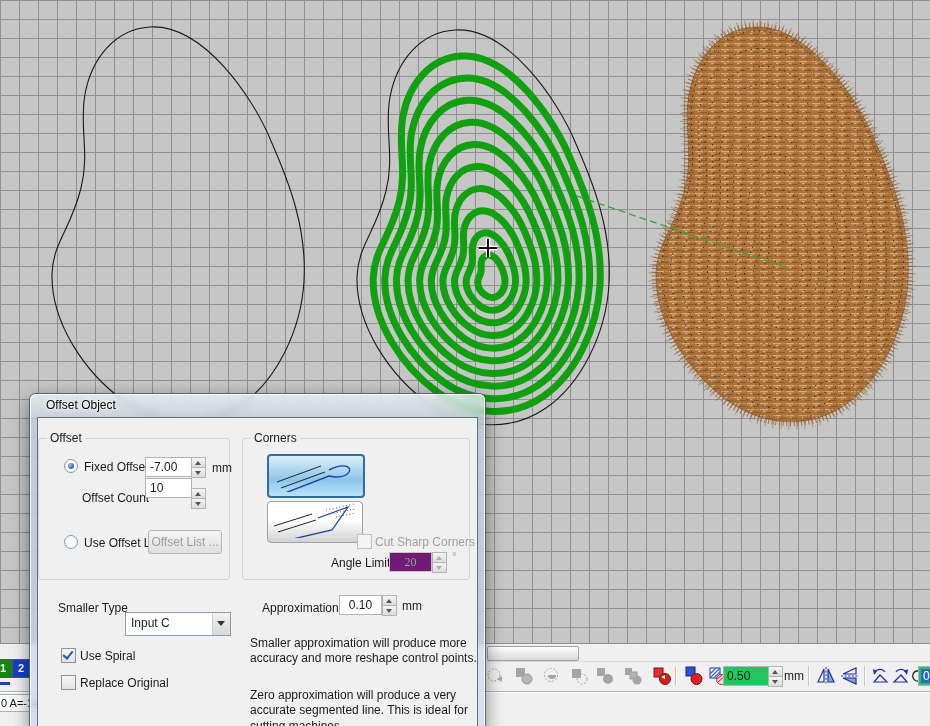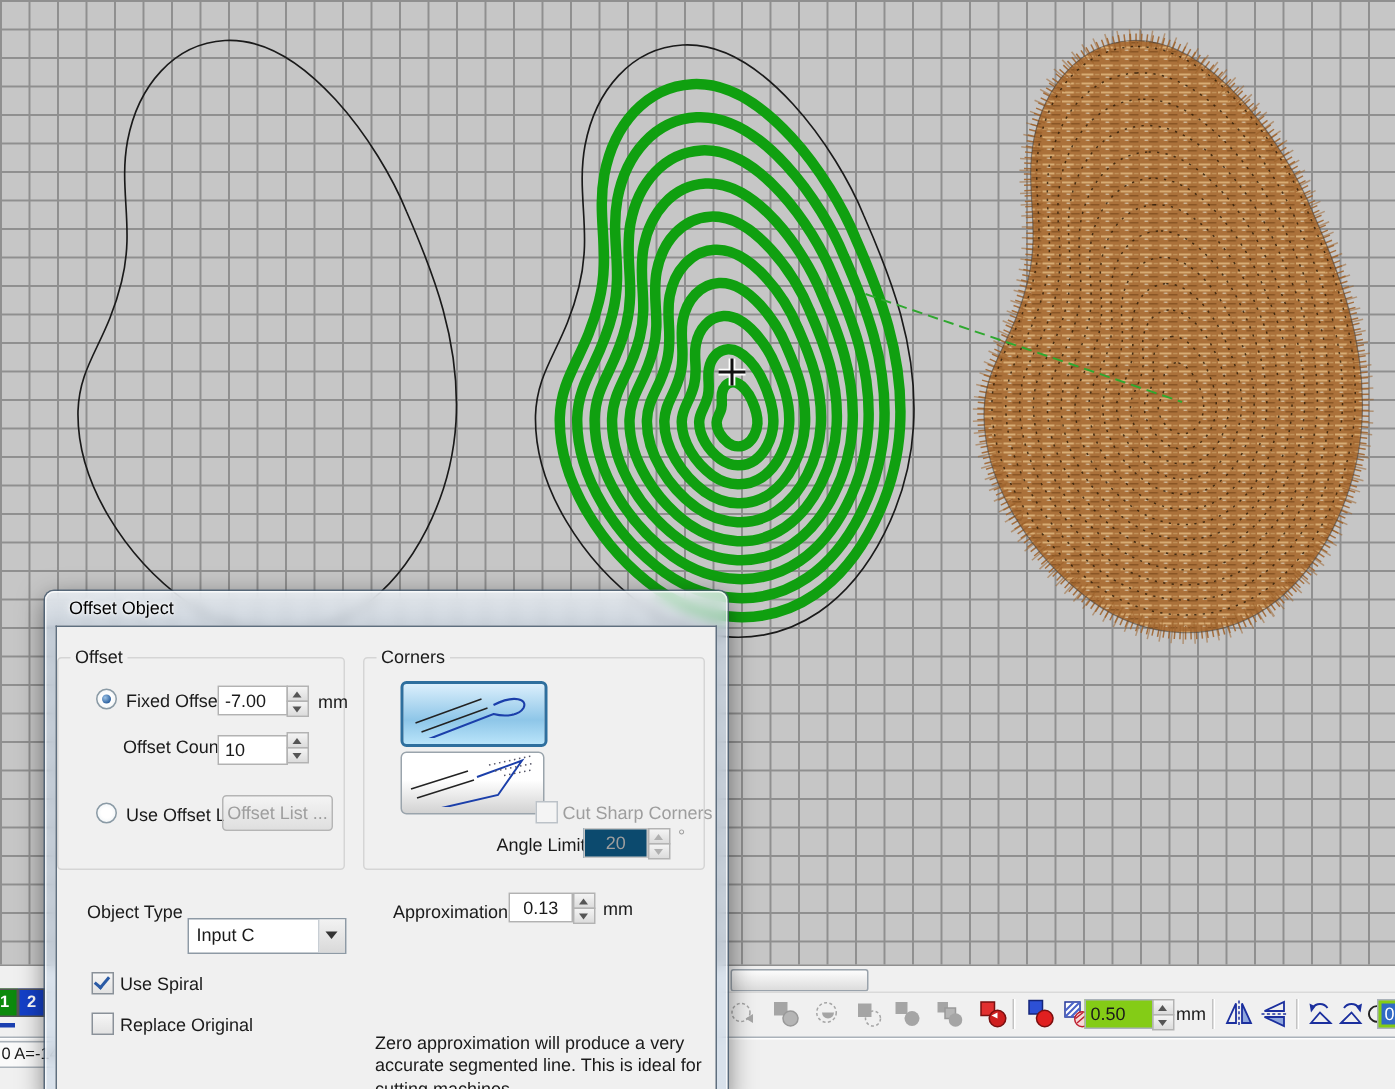--- a/index.html
+++ b/index.html
@@ -15,21 +15,21 @@
   #canvas svg{position:absolute;left:0;top:0;}
   
   #hscroll-row{position:absolute;left:0;top:644px;width:930px;height:17px;background:#f0f0f0;}
   #hscroll-thumb{position:absolute;left:487px;top:2px;width:90px;height:13px;
     background:linear-gradient(#fdfdfd,#dcdcdc);border:1px solid #9aa3ac;border-radius:2px;}
   
   #toolbar{position:absolute;left:0;top:661px;width:930px;height:30px;background:#f0f0f0;
     border-top:1px solid #d9d9d9;}
   .tb-icon{position:absolute;top:4px;width:20px;height:20px;}
   .tb-sep{position:absolute;top:4px;width:1px;height:20px;background:#c3c3c3;box-shadow:1px 0 0 #fff;}
-  .tb-field{position:absolute;top:4px;height:18px;background:#84cc16;border:1px solid #aab2ba;
+  .tb-field{position:absolute;top:4px;height:18px;background:#22c55e;border:1px solid #aab2ba;
     font-size:12px;line-height:18px;padding:0 3px;}
   .tb-label{position:absolute;top:7px;font-size:12px;}
   
   .chip{position:absolute;top:-3px;width:16px;height:17px;color:#fff;font-size:11px;font-weight:bold;
     text-align:center;line-height:17px;border:1px solid #555;}
   #chip-underline{position:absolute;left:0;top:20px;width:10px;height:3px;background:#1a3fb0;}
   
   #statusbar{position:absolute;left:0;top:691px;width:930px;height:35px;background:#f0f0f0;
     border-top:1px solid #aab2ba;box-shadow:inset 0 1px 0 #fff;}
   #status-cell{position:absolute;left:-4px;top:2px;width:40px;height:16px;background:#fafafa;
@@ -54,21 +54,21 @@
     text-shadow:0 0 4px #fff,0 0 2px #fff;}
   #dialog-client{position:absolute;left:7px;right:7px;top:23px;bottom:0;background:#f0f0f0;
     border:1px solid #5f6f7f;border-bottom:none;}
   .group{position:absolute;border:1px solid #d5d5d5;border-radius:3px;}
   .group>label{position:absolute;top:-8px;left:8px;background:#f0f0f0;padding:0 3px;font-size:12px;}
   .txt{position:absolute;font-size:12px;white-space:nowrap;}
   .dis-txt{color:#9e9e9e;}
   .field{position:absolute;height:18px;background:#fff;border:1px solid #b2b2b2;
     font-size:12px;line-height:18px;padding:0 4px;}
   .field.center{text-align:center;padding:0;}
-  .field.dis{background:#0c4a6e;color:#9e9e9e;border-color:#c6c6c6;}
+  .field.dis{background:#701a75;color:#9e9e9e;border-color:#c6c6c6;font-family:Liberation Serif, serif;}
   .radio{position:absolute;width:12px;height:12px;border-radius:50%;
     border:1px solid #8a9aa5;background:radial-gradient(#fff 40%,#e8eef2);}
   .radio.sel::after{content:"";position:absolute;left:3px;top:3px;width:6px;height:6px;border-radius:50%;
     background:radial-gradient(circle at 35% 35%,#9cc3e8,#2f63a0 70%);}
   .cbx{position:absolute;width:13px;height:13px;border:1px solid #8a9199;
     background:linear-gradient(#f6f6f6,#e2e2e2);}
   .cbx.dis{border-color:#bcc2c8;background:#f4f4f4;}
   .cbx.checked::after{content:"";position:absolute;left:3px;top:0px;width:4px;height:8px;
     border-right:2px solid #2a5aa5;border-bottom:2px solid #2a5aa5;transform:rotate(40deg);}
   .btn{position:absolute;border:1px solid #b5b5b5;border-radius:3px;background:linear-gradient(#f4f4f4,#dfdfdf);
@@ -276,21 +276,21 @@
         <div class="up">
             <i></i>
           </div>
           <div class="dn">
             <i></i>
           </div>
         </div>
       <span class="txt" style="left:174px;top:43px;">mm</span>
 
       <span class="txt" style="left:44px;top:73px;">Offset Count</span>
-      <div class="field" style="left:107px;top:72px;width:37px;">10</div>
+      <div class="field" style="left:107px;top:60px;width:37px;">10</div>
       <div class="spin" style="left:153px;top:70px;">
         <div class="up">
             <i></i>
           </div>
           <div class="dn">
             <i></i>
           </div>
         </div>
 
       <div class="radio" style="left:26px;top:117px;"></div>
@@ -320,40 +320,41 @@
       <div class="spin dis" style="left:394px;top:134px;">
         <div class="up">
             <i></i>
           </div>
           <div class="dn">
             <i></i>
           </div>
         </div>
       <span class="txt dis-txt" style="left:414px;top:132px;">°</span>
 
-      <span class="txt" style="left:20px;top:183px;">Object Type</span>
+      <span class="txt" style="left:20px;top:183px;">Smaller Type</span>
       <div class="combo" style="left:87px;top:176px;margin-top:18px;">
         <span class="val">Input C</span>
         <span class="drop">
             <i></i>
           </span>
       </div>
       <span class="txt" style="left:224px;top:183px;">Approximation</span>
-      <div class="field center" style="left:301px;top:177px;width:41px;">0.13</div>
+      <div class="field center" style="left:301px;top:177px;width:41px;">0.10</div>
       <div class="spin" style="left:344px;top:177px;">
         <div class="up">
             <i></i>
           </div>
           <div class="dn">
             <i></i>
           </div>
         </div>
       <span class="txt" style="left:364px;top:181px;">mm</span>
 
       <div class="cbx checked" style="left:23px;top:230px;"></div>
       <span class="txt" style="left:42px;top:231px;text-align:right;">Use Spiral</span>
       <div class="cbx" style="left:23px;top:257px;"></div>
       <span class="txt" style="left:42px;top:258px;">Replace Original</span>
 
+      <div class="note" style="left:212px;top:218px;">Smaller approximation will produce more accuracy and more reshape control points.</div>
       <div class="note" style="left:212px;top:270px;">Zero approximation will produce a very accurate segmented line. This is ideal for cutting machines.</div>
     </div>
   </div>
 </div>
 
 </body></html>

